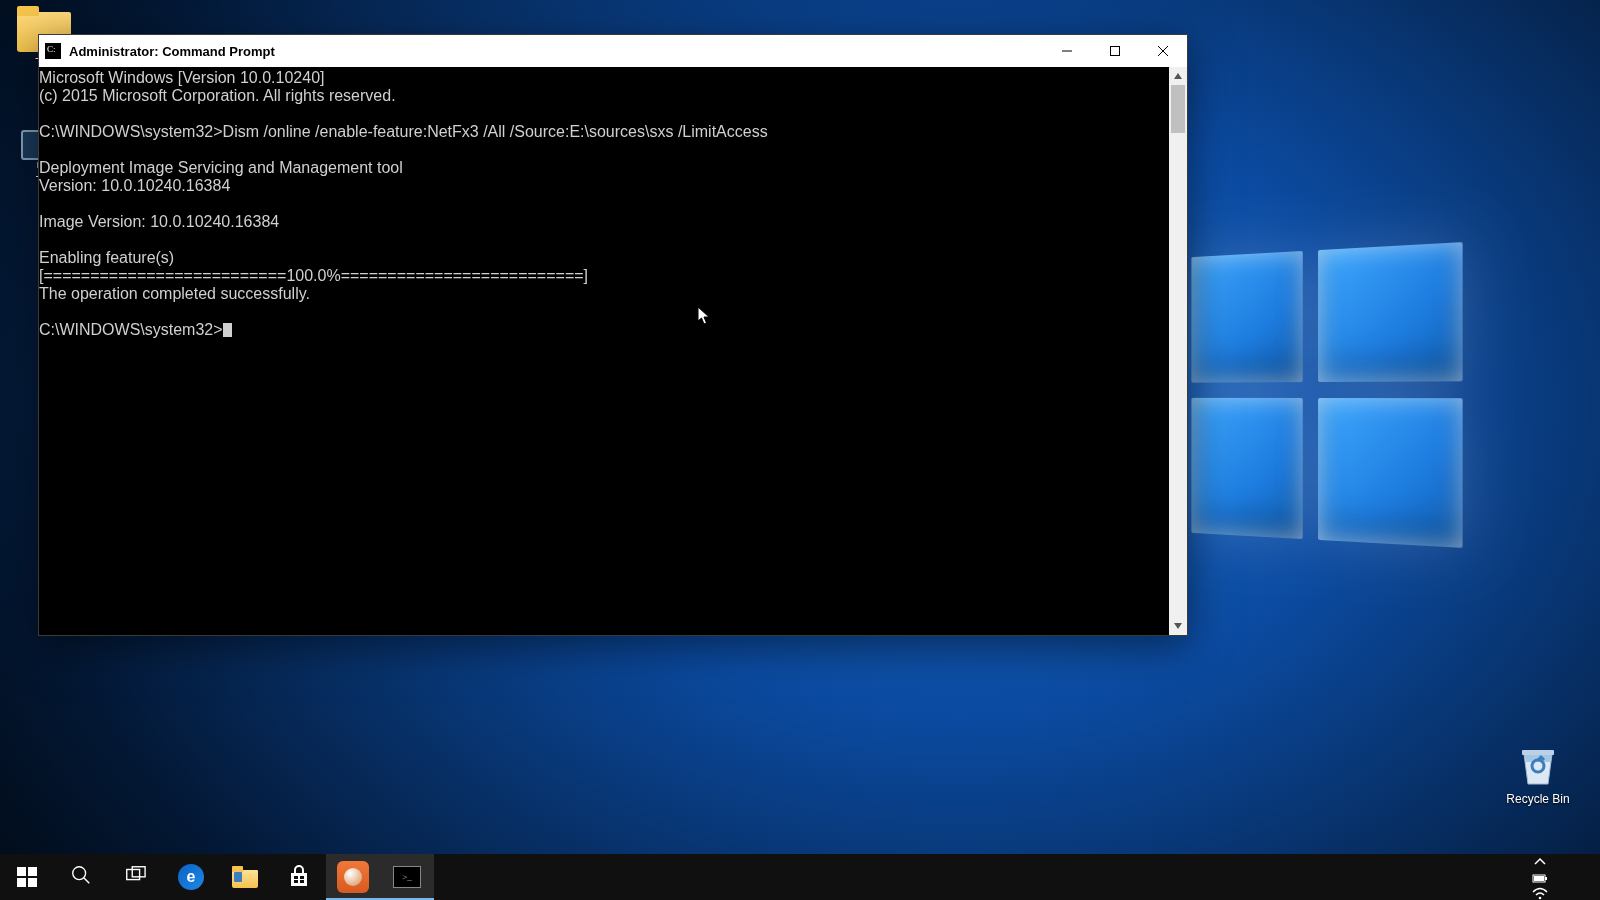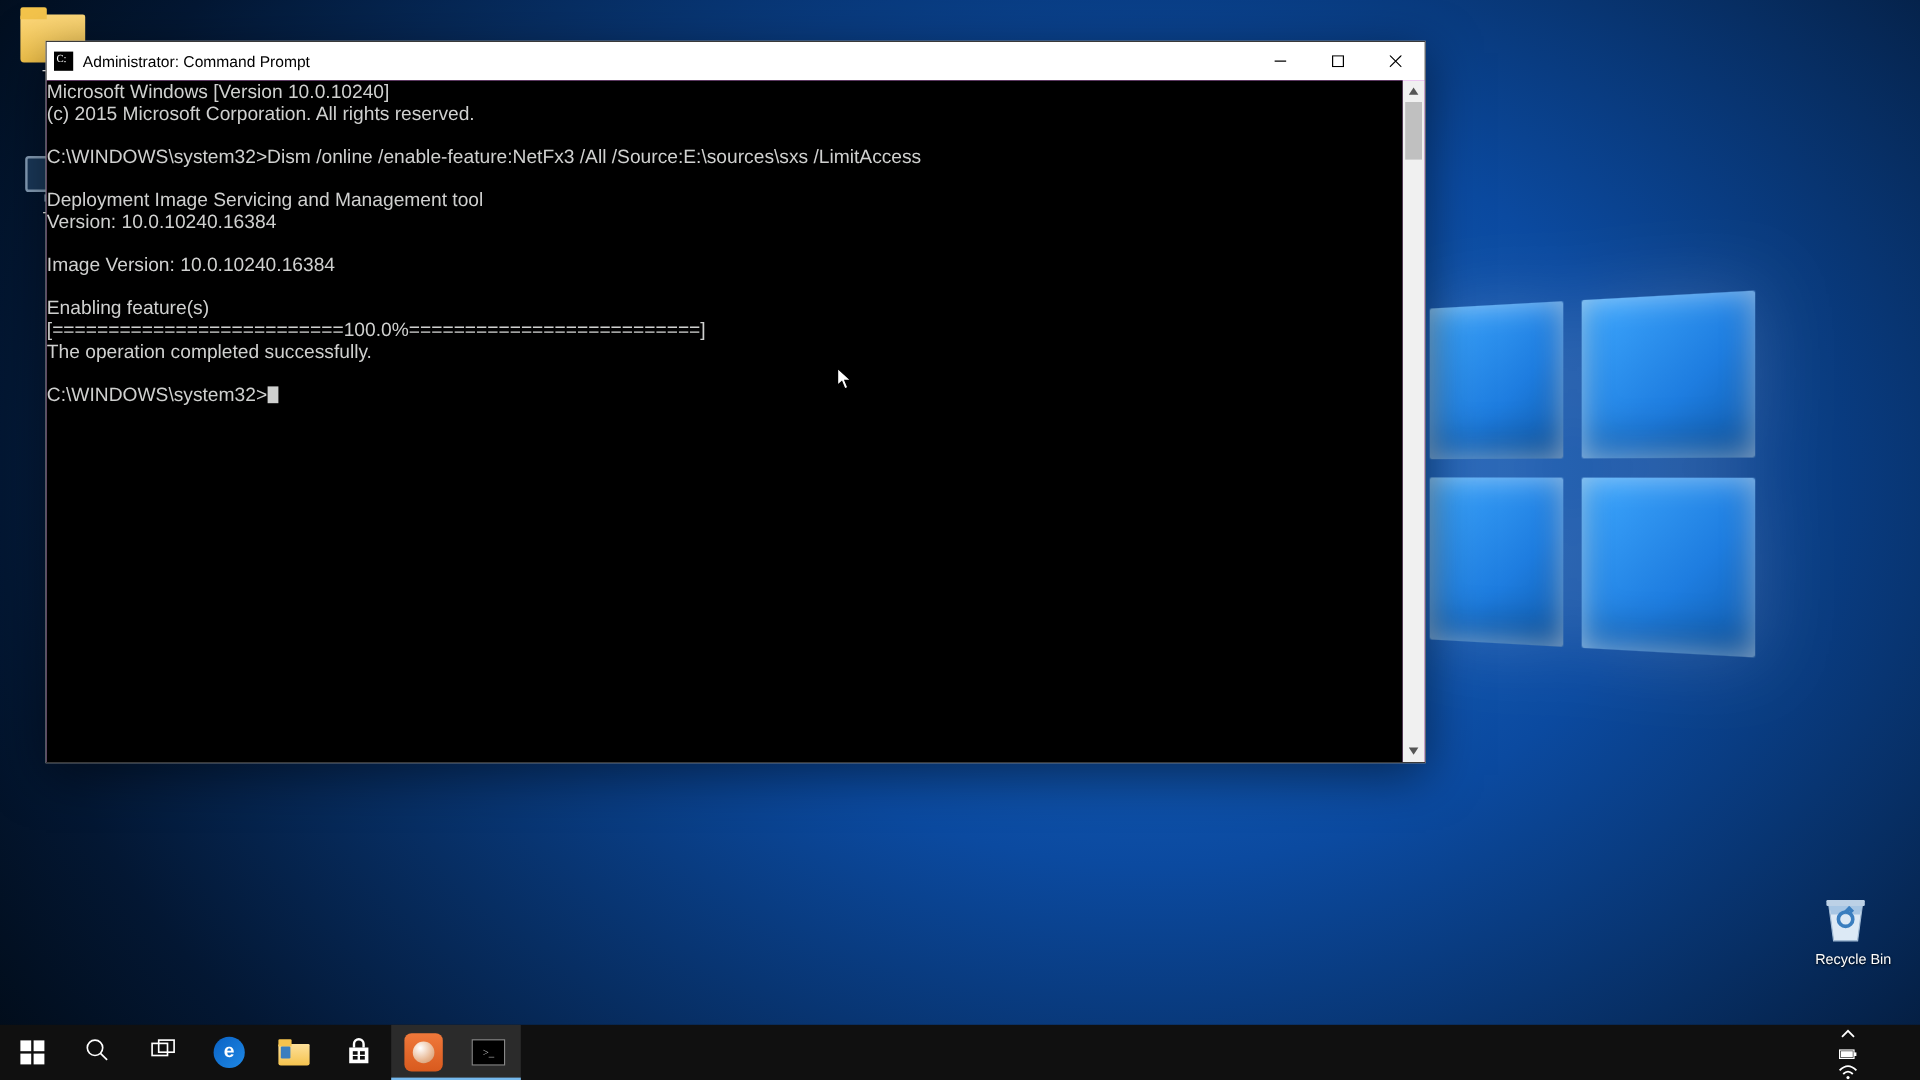--- a/index.html
+++ b/index.html
@@ -53,30 +53,30 @@
     border:1px solid #3a3a3a; display:flex; flex-direction:column;
   }
   .titlebar {
     height:32px; background:#fff; display:flex; align-items:center;
     font-size:13px; color:#000;
   }
   .titlebar .app-icon {
     width:16px; height:16px; margin:0 8px 0 6px; background:#000; position:relative;
   }
   .titlebar .app-icon .ci{position:absolute;left:2px;top:2px;color:#fff;font:9px/1 Consolas;}
-  .title-text{flex:0 0 auto;}
+  .title-text{flex:0 0 auto;font-weight:bold;}
   .titlebar .spacer{flex:1;}
   .win-btn{
     width:48px; height:32px; display:flex; align-items:center; justify-content:center;
     color:#000;
   }
   .win-btn svg{width:10px;height:10px;stroke:currentColor;stroke-width:1;fill:none;}
 
   .terminal-wrap{
-    flex:1; display:flex; background:#d946ef; position:relative;
+    flex:1; display:flex; background:#c2410c; position:relative;
   }
   .terminal {
     flex:1; background:#000; color:#cfd0cf;
     font:16px/18px Consolas,"Courier New",monospace;
     padding:2px 0 2px 0; white-space:pre; overflow:hidden;
   }
   .terminal .row{height:18px;}
   .cursor{display:inline-block;width:9px;height:14px;background:#cfd0cf;vertical-align:-2px;margin-left:0;}
   .scrollbar{
     width:18px; background:#f0f0f0; display:flex; flex-direction:column;
@@ -146,21 +146,21 @@
     <div>Tre</div>
   </div>
   <div class="desktop-icon" style="left:6px;top:130px;">
     <div class="pc-icon">
         <div class="mon"></div>
         <div class="stand"></div>
       </div>
     <div>Thi</div>
   </div>
 
-  <div class="desktop-icon" style="left:1500px;top:740px;text-align:right;">
+  <div class="desktop-icon" style="left:1500px;top:740px;">
     <div class="recycle-bin">
       <svg viewBox="0 0 48 48">
         <path d="M10 14 L38 14 L34 44 L14 44 Z" fill="#dce9f5" stroke="#9fb9d4" stroke-width="1"></path>
         <path d="M10 14 L38 14 L36 22 L12 22 Z" fill="#a7c6e4"></path>
         <circle cx="24" cy="26" r="6" fill="none" stroke="#3a7ebf" stroke-width="3"></circle>
         <path d="M24 20 l3 -3 l3 3" fill="none" stroke="#3a7ebf" stroke-width="3"></path>
         <rect x="8" y="10" width="32" height="5" rx="1" fill="#bcd1e6"></rect>
       </svg>
     </div>
     <div>Recycle Bin</div>

